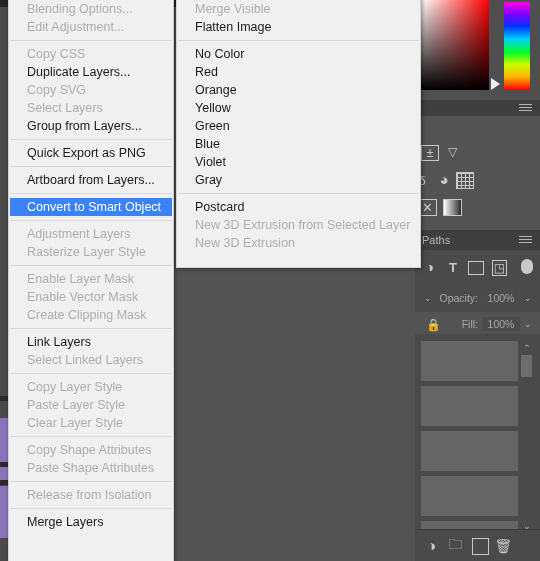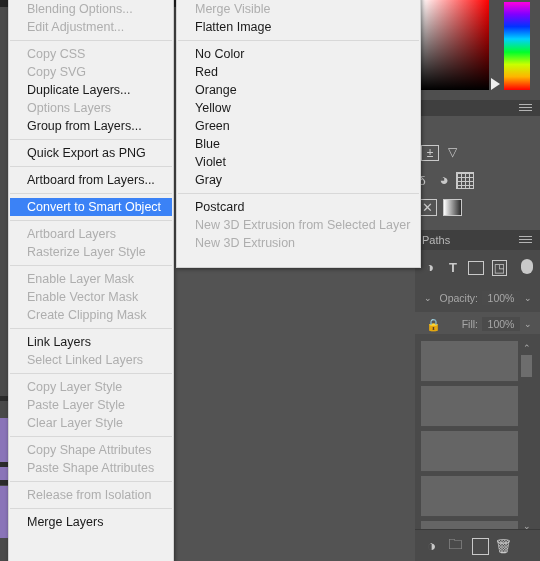--- a/index.html
+++ b/index.html
@@ -159,32 +159,32 @@
   <div class="ic ic-box" style="left:472px;top:538px;width:15px;height:15px;"></div>
   <div class="ic" style="left:496px;top:537px;width:15px;height:17px;font-size:14px;">🗑</div>
 
 </div>
 
 <div class="menu" id="menu-primary">
     <div class="mi disabled">Blending Options...</div>
     <div class="mi disabled">Edit Adjustment...</div>
     <div class="sep"></div>
     <div class="mi disabled">Copy CSS</div>
+    <div class="mi">Duplicate Layers...</div>
     <div class="mi disabled">Copy SVG</div>
-    <div class="mi">Duplicate Layers...</div>
-    <div class="mi disabled">Options Layers</div>
+    <div class="mi disabled">Select Layers</div>
     <div class="mi">Group from Layers...</div>
     <div class="sep"></div>
     <div class="mi">Quick Export as PNG</div>
     <div class="sep"></div>
     <div class="mi">Artboard from Layers...</div>
     <div class="sep"></div>
     <div class="mi sel">Convert to Smart Object</div>
     <div class="sep"></div>
-    <div class="mi disabled">Artboard Layers</div>
+    <div class="mi disabled">Adjustment Layers</div>
     <div class="mi disabled">Rasterize Layer Style</div>
     <div class="sep"></div>
     <div class="mi disabled">Enable Layer Mask</div>
     <div class="mi disabled">Enable Vector Mask</div>
     <div class="mi disabled">Create Clipping Mask</div>
     <div class="sep"></div>
     <div class="mi">Link Layers</div>
     <div class="mi disabled">Select Linked Layers</div>
     <div class="sep"></div>
     <div class="mi disabled">Copy Layer Style</div>

